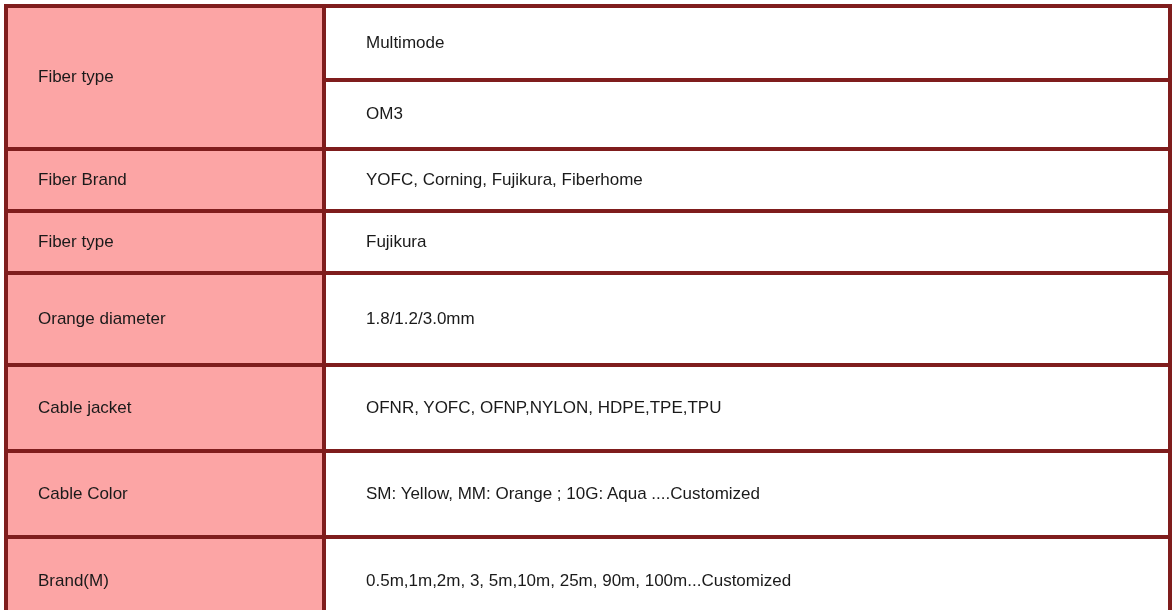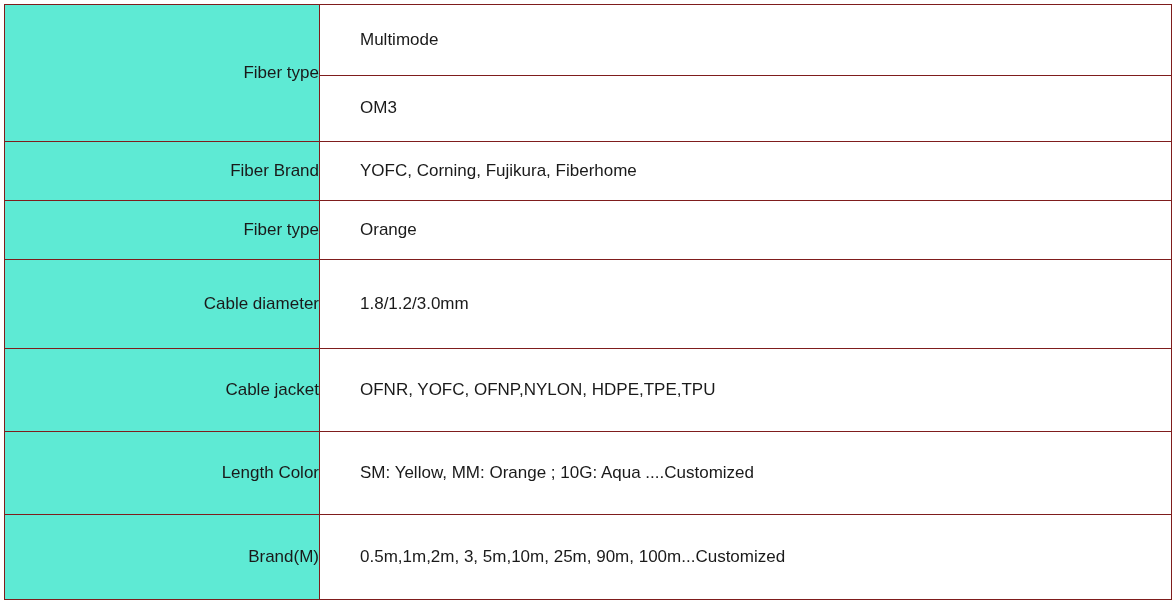--- a/index.html
+++ b/index.html
@@ -13,32 +13,31 @@
     font-family: "Liberation Sans", sans-serif;
     color: #1a1a1a;
   }
   .spec-table {
     border-collapse: collapse;
     table-layout: fixed;
     width: 1168px;
     margin: 4px 0 0 4px;
   }
   .spec-table td {
-    border: 1px solid #7f1d1d;
+    border: 4px solid #7f1d1d;
     padding: 0 0 0 28px;
     font-size: 17px;
     line-height: 1.35;
     vertical-align: middle;
   }
   td.label-cell {
     width: 284px;
-    background: #5eead4;
+    background: #fca5a5;
     color: #1a1a1a;
     padding-left: 30px;
-    text-align: right;
   }
   td.value-cell {
     background: #ffffff;
     padding-left: 40px;
   }
   tr.row-fiber-a td.value-cell { height: 70px; }
   tr.row-fiber-b td.value-cell { height: 65px; }
   tr.row-brand td { height: 58px; }
   tr.row-cordtype td { height: 58px; }
   tr.row-diameter td { height: 88px; }
@@ -57,32 +56,32 @@
     </tr>
     <tr class="row-fiber-b">
       <td class="value-cell">OM3</td>
     </tr>
     <tr class="row-brand">
       <td class="label-cell">Fiber Brand</td>
       <td class="value-cell">YOFC, Corning,   Fujikura, Fiberhome</td>
     </tr>
     <tr class="row-cordtype">
       <td class="label-cell">Fiber type</td>
-      <td class="value-cell">Orange</td>
+      <td class="value-cell">Fujikura</td>
     </tr>
     <tr class="row-diameter">
-      <td class="label-cell">Cable diameter</td>
+      <td class="label-cell">Orange diameter</td>
       <td class="value-cell">1.8/1.2/3.0mm</td>
     </tr>
     <tr class="row-jacket">
       <td class="label-cell">Cable jacket</td>
       <td class="value-cell">OFNR, YOFC, OFNP,NYLON, HDPE,TPE,TPU</td>
     </tr>
     <tr class="row-color">
-      <td class="label-cell">Length Color</td>
+      <td class="label-cell">Cable Color</td>
       <td class="value-cell">SM: Yellow, MM: Orange ; 10G: Aqua ....Customized</td>
     </tr>
     <tr class="row-length">
       <td class="label-cell">Brand(M)</td>
       <td class="value-cell">0.5m,1m,2m, 3, 5m,10m, 25m, 90m, 100m...Customized</td>
     </tr>
   </tbody>
 </table>
 
 </body></html>

